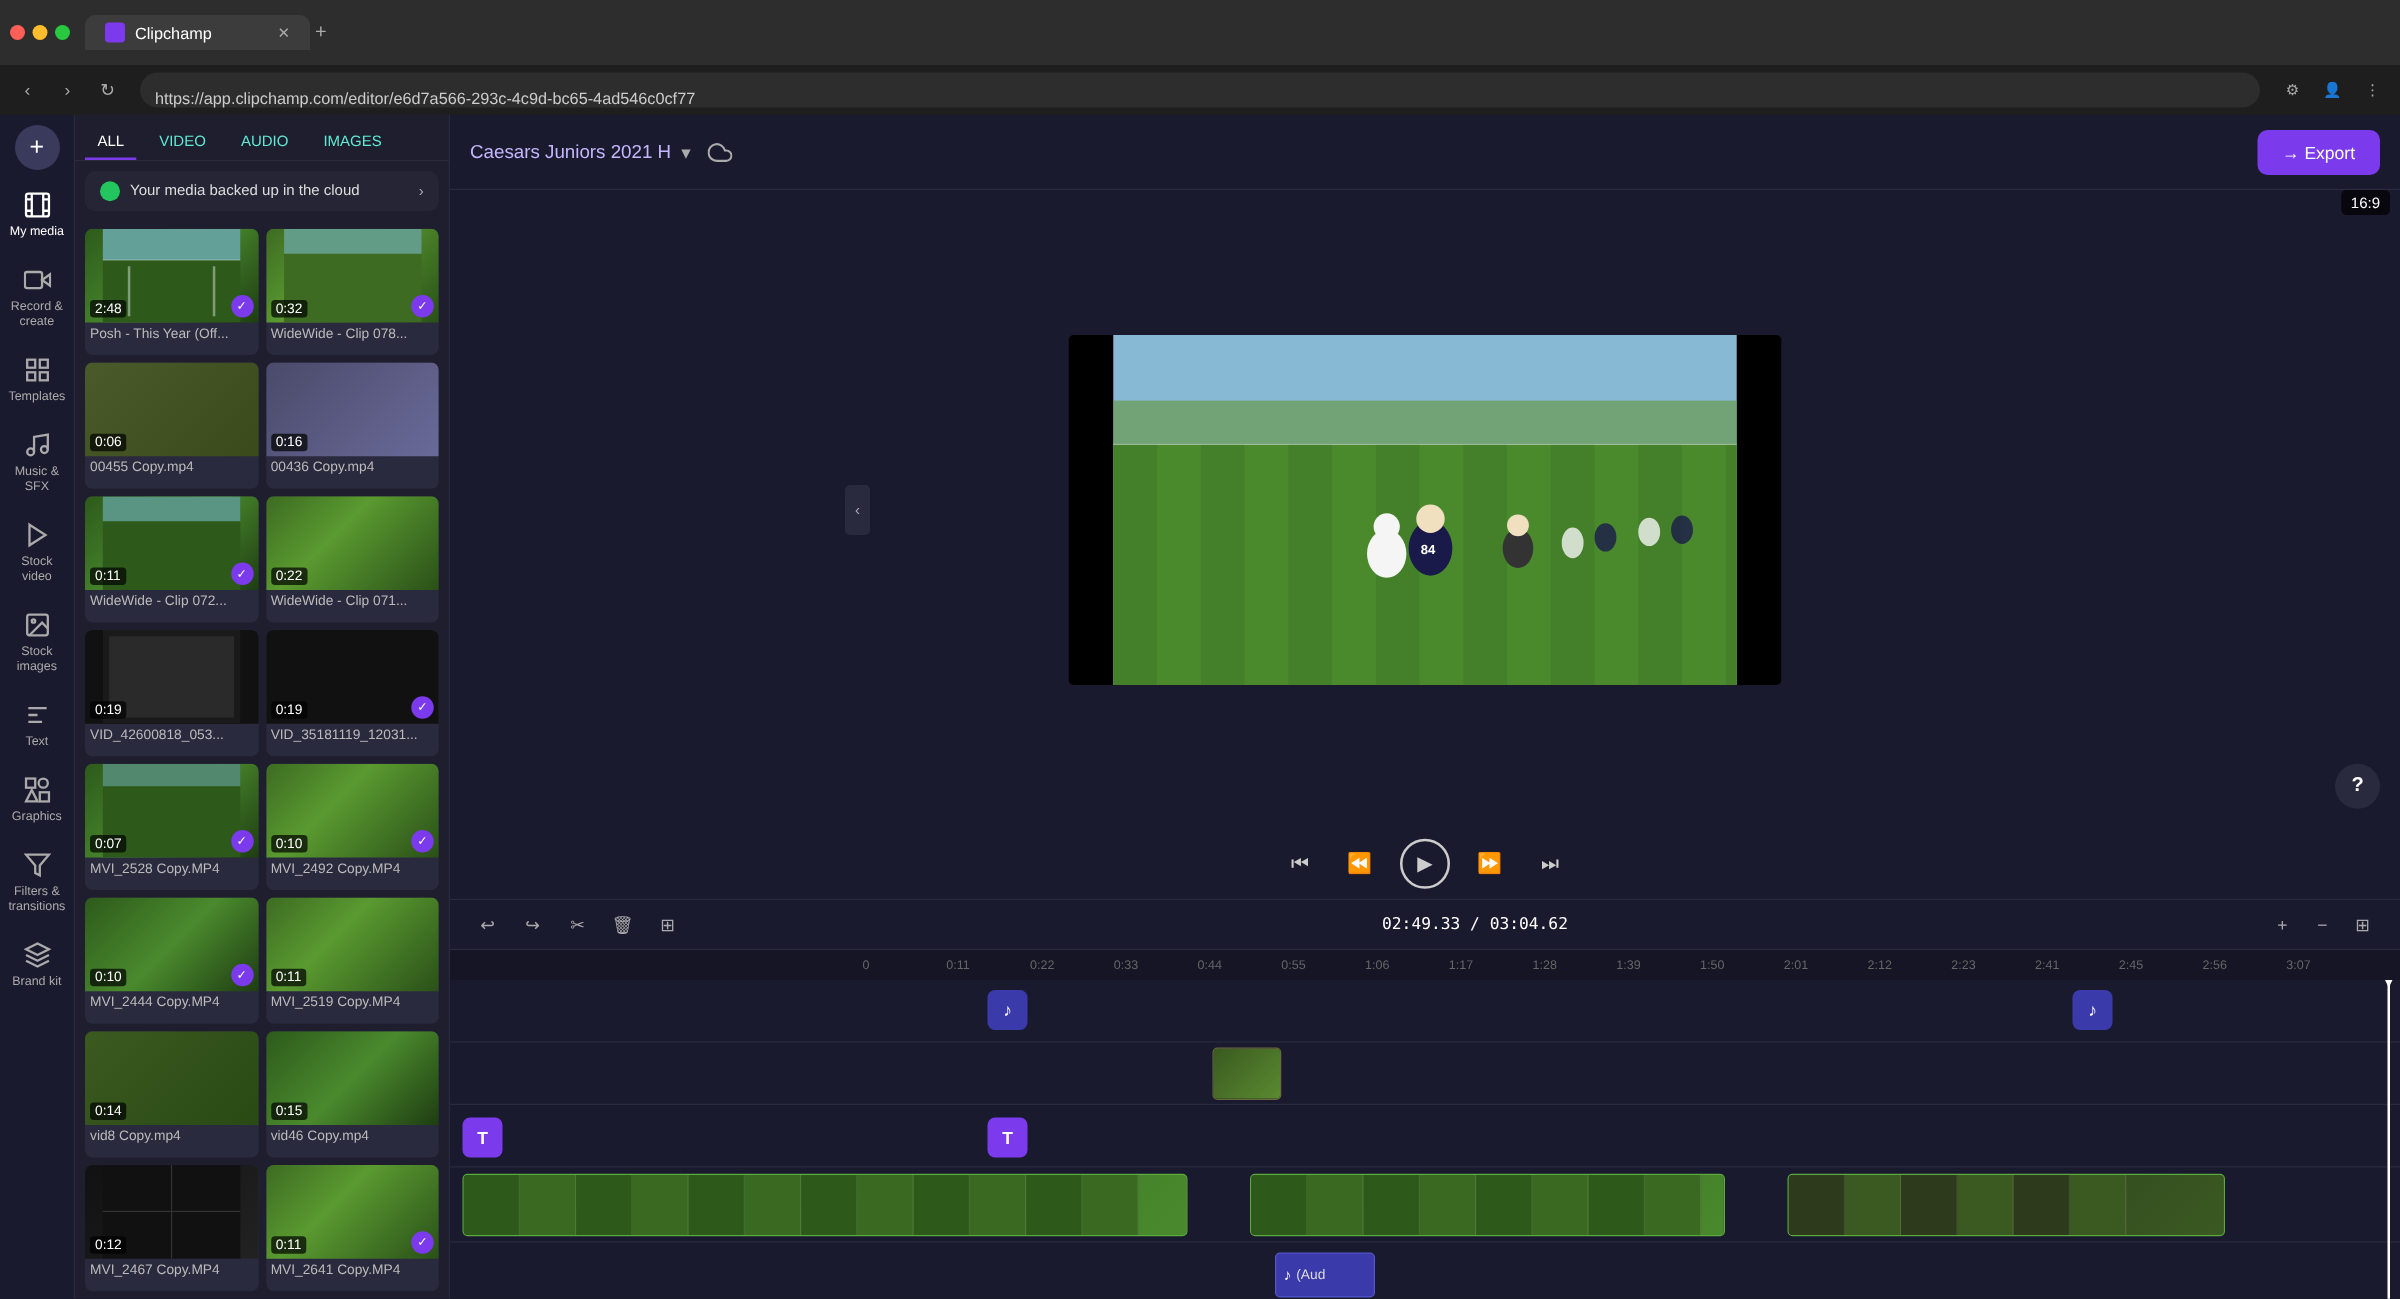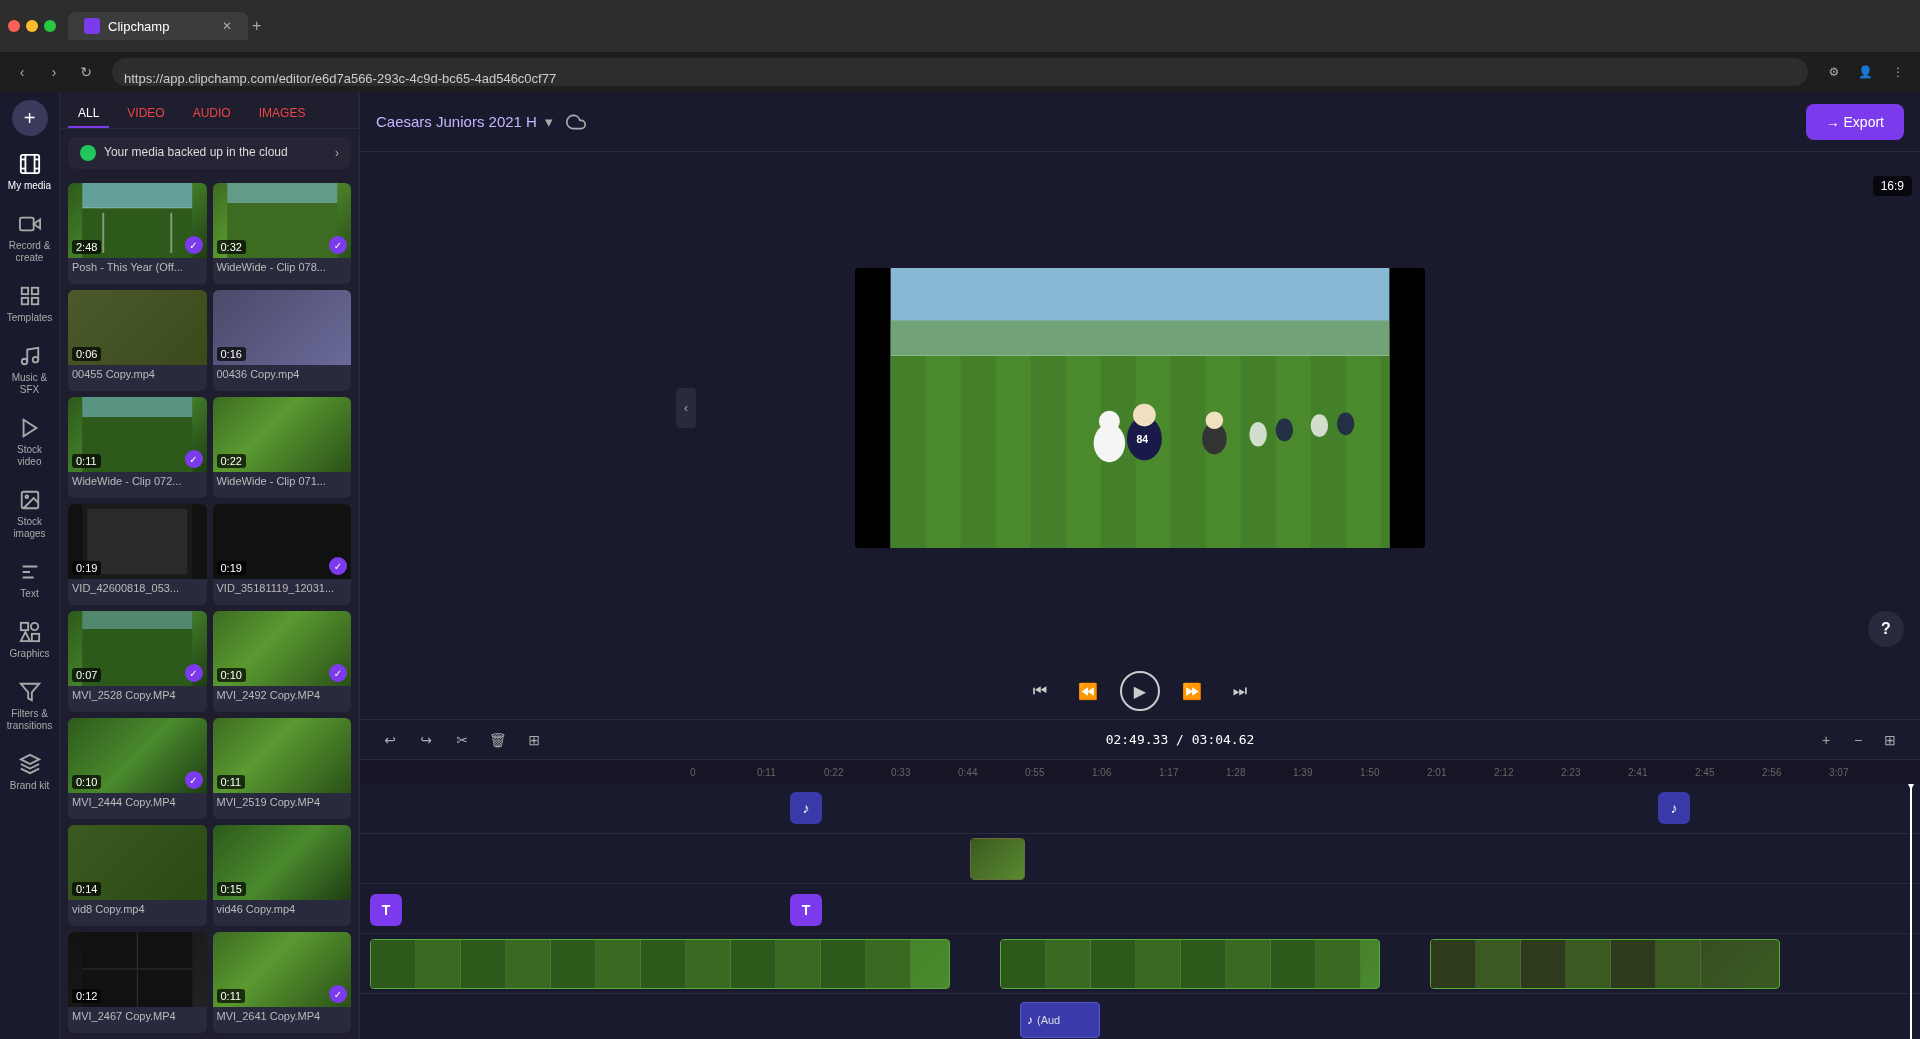--- a/index.html
+++ b/index.html
@@ -159,21 +159,21 @@
     }
     .media-tabs {
       display: flex;
       padding: 8px 8px 0;
       gap: 8px;
       border-bottom: 1px solid #2a2a3e;
     }
     .media-tab {
       padding: 6px 10px;
       font-size: 12px;
-      color: #ef4444;
+      color: #5eead4;
       cursor: pointer;
       border-bottom: 2px solid transparent;
     }
     .media-tab.active {
       color: #fff;
       border-bottom: 2px solid #7c3aed;
       text-align: center;
     }
     .media-info-bar {
       display: flex;
@@ -315,21 +315,21 @@
       padding: 10px 20px;
       border-radius: 8px;
       font-size: 14px;
       cursor: pointer;
       display: flex;
       align-items: center;
       gap: 6px;
     }
     .aspect-badge {
       position: absolute;
-      top: 24px;
+      top: 0;
       right: 8px;
       background: rgba(0,0,0,0.7);
       color: #fff;
       font-size: 12px;
       padding: 3px 8px;
       border-radius: 4px;
     }
 
     
     .preview-area {

